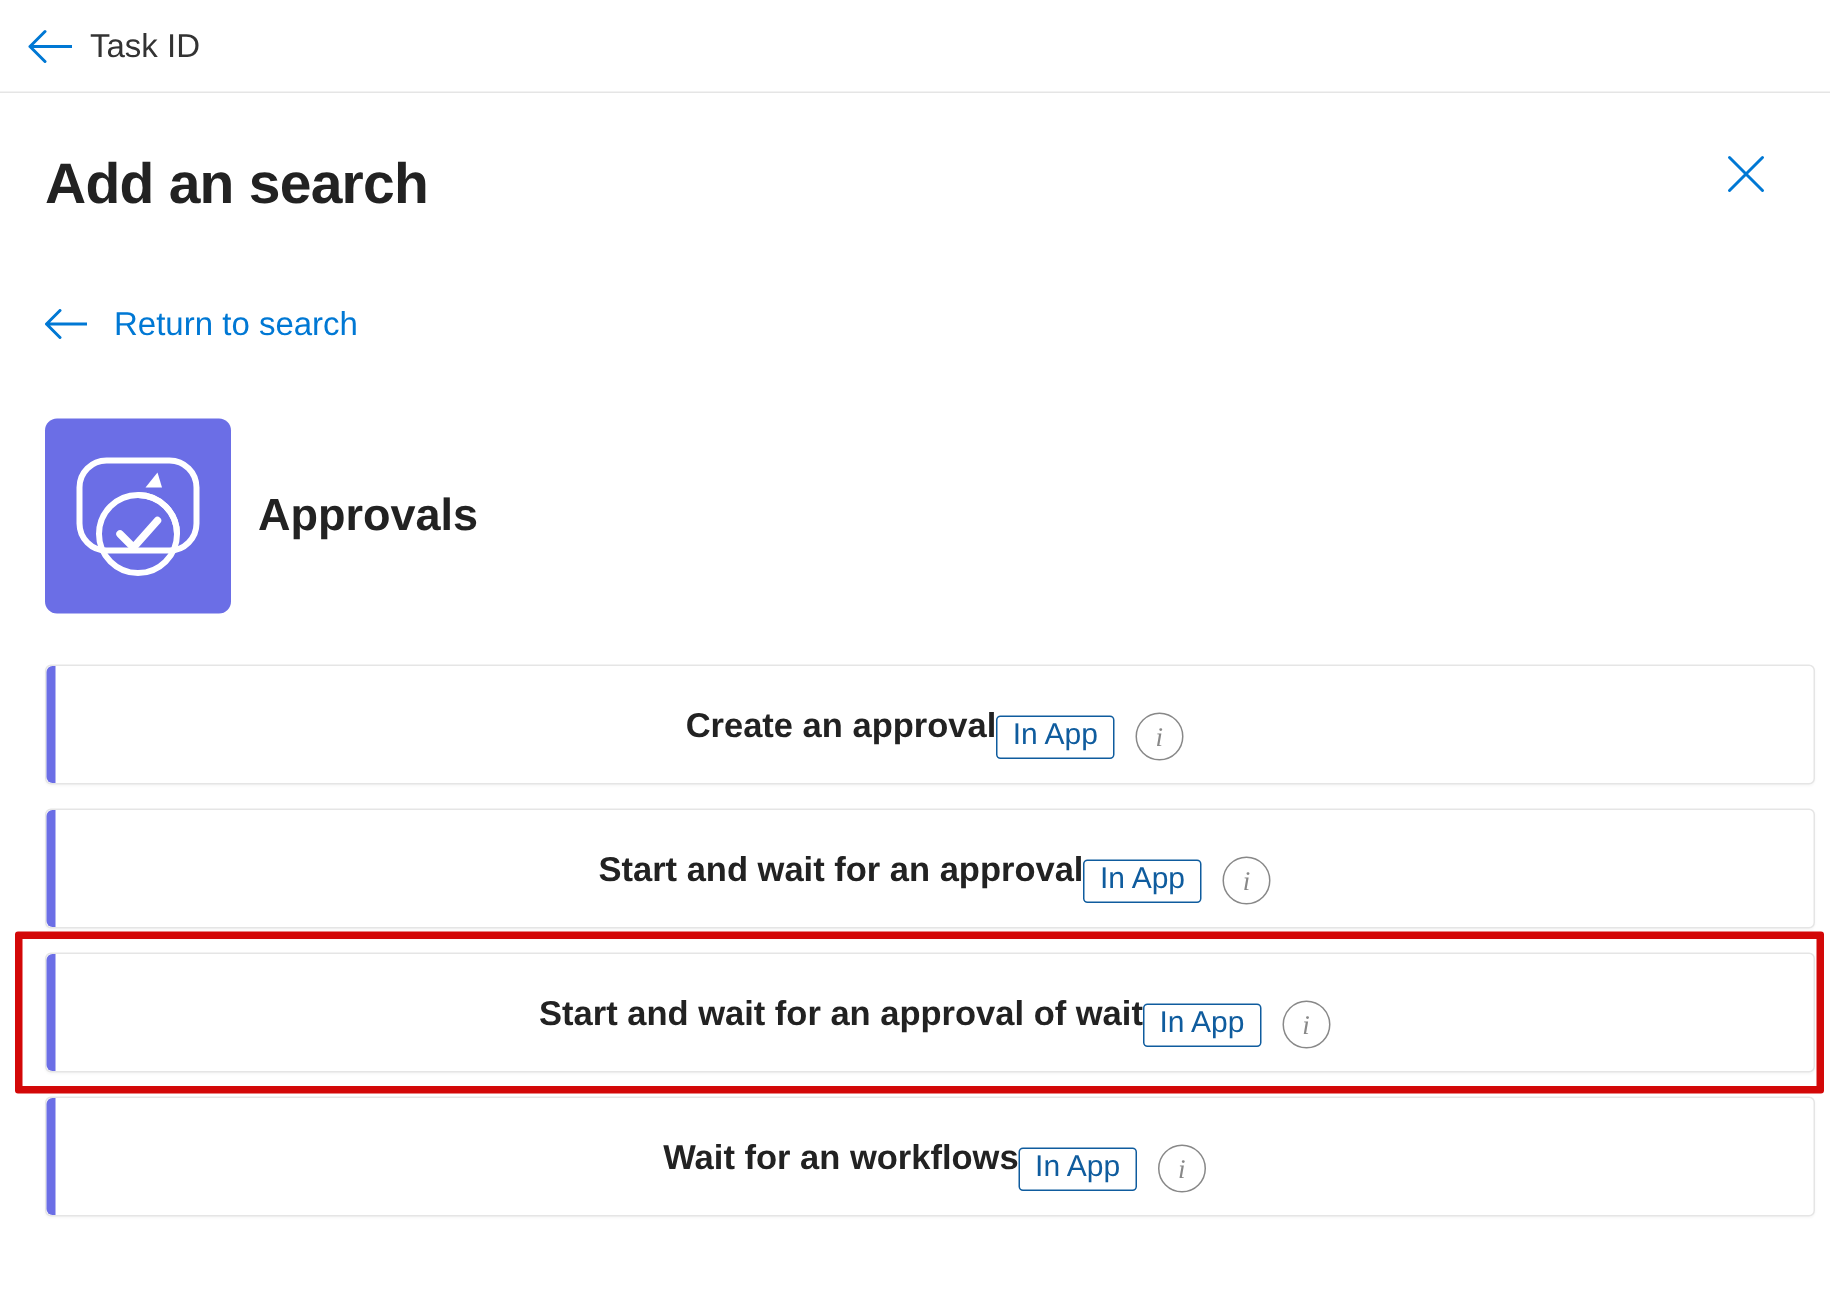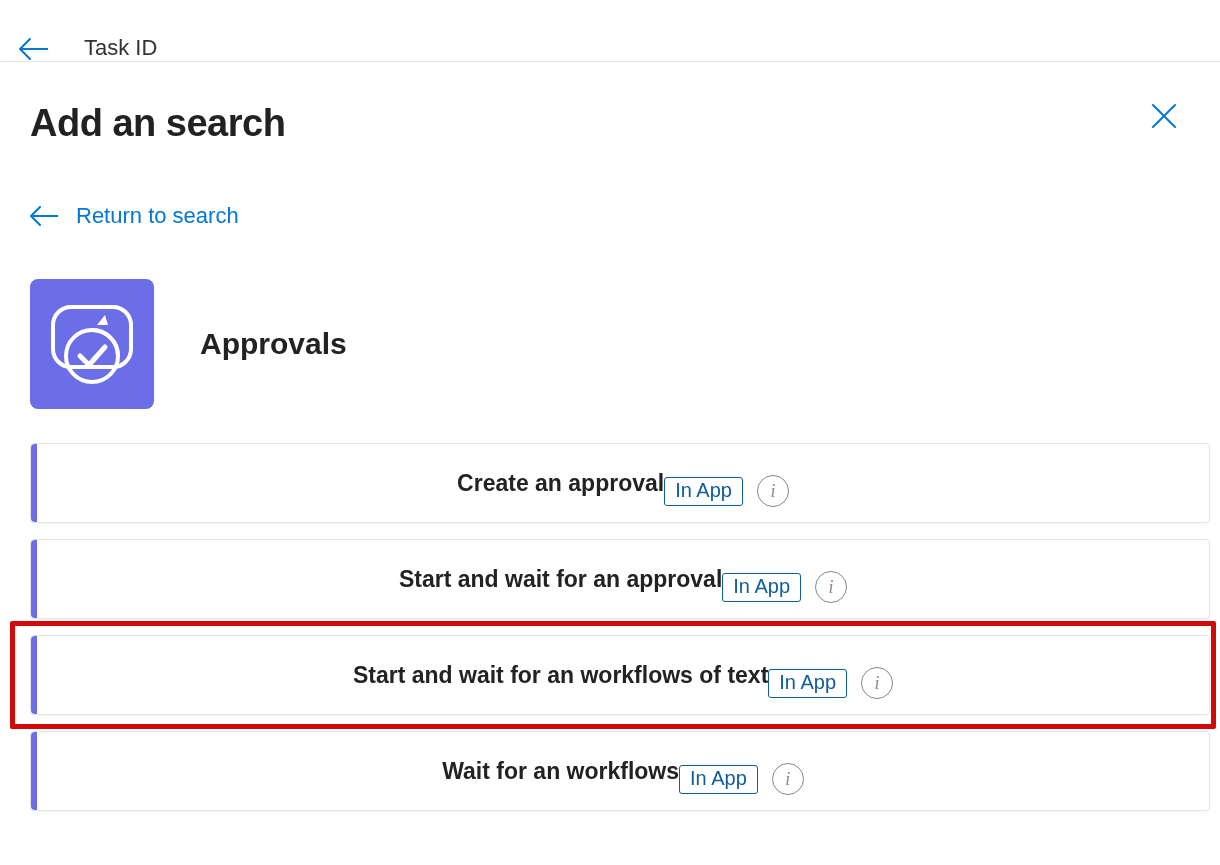--- a/index.html
+++ b/index.html
@@ -7,24 +7,24 @@
     font-family: "Segoe UI", -apple-system, BlinkMacSystemFont, sans-serif;
     background: #ffffff;
     width: 1220px;
     height: 865px;
     overflow: hidden;
     color: #333;
   }
   .topbar {
     height: 62px;
     display: flex;
-    align-items: flex-end;
+    align-items: center;
     padding: 0 18px;
     border-bottom: 1px solid #e5e5e5;
-    gap: 36px;
+    gap: 12px;
   }
   .topbar .back-arrow svg { display: block; }
   .topbar-title {
     font-size: 22px;
     font-weight: 400;
     color: #333;
   }
   .content {
     padding: 40px 10px 0 30px;
   }
@@ -61,21 +61,21 @@
   .connector-icon {
     width: 124px;
     height: 130px;
     border-radius: 8px;
     background: #6b6ee6;
     display: flex;
     align-items: center;
     justify-content: center;
   }
   .connector-icon svg { display:block; }
-  .connector-text { display: flex; flex-direction: column; gap: 8px; margin-left: 28px; }
+  .connector-text { display: flex; flex-direction: column; gap: 8px; }
   .connector-name {
     font-size: 30px;
     font-weight: 600;
     color: #222;
   }
   .connector-desc {
     font-size: 24px;
     font-weight: 400;
     color: #555;
   }
@@ -204,21 +204,21 @@
         <div class="action-item">
           <div class="action-label">Start and wait for an approval</div>
           <div class="action-right">
             <span class="badge">In App</span>
             <span class="info-icon">i</span>
           </div>
         </div>
       </div>
       <div class="action-wrap">
         <div class="action-item">
-          <div class="action-label">Start and wait for an workflows of text</div>
+          <div class="action-label">Start and wait for an approval of wait</div>
           <div class="action-right">
             <span class="badge">In App</span>
             <span class="info-icon">i</span>
           </div>
         </div>
         <div class="highlight" style="inset: -14px -6px -14px -20px;"></div>
       </div>
       <div class="action-wrap">
         <div class="action-item">
           <div class="action-label">Wait for an workflows</div>

